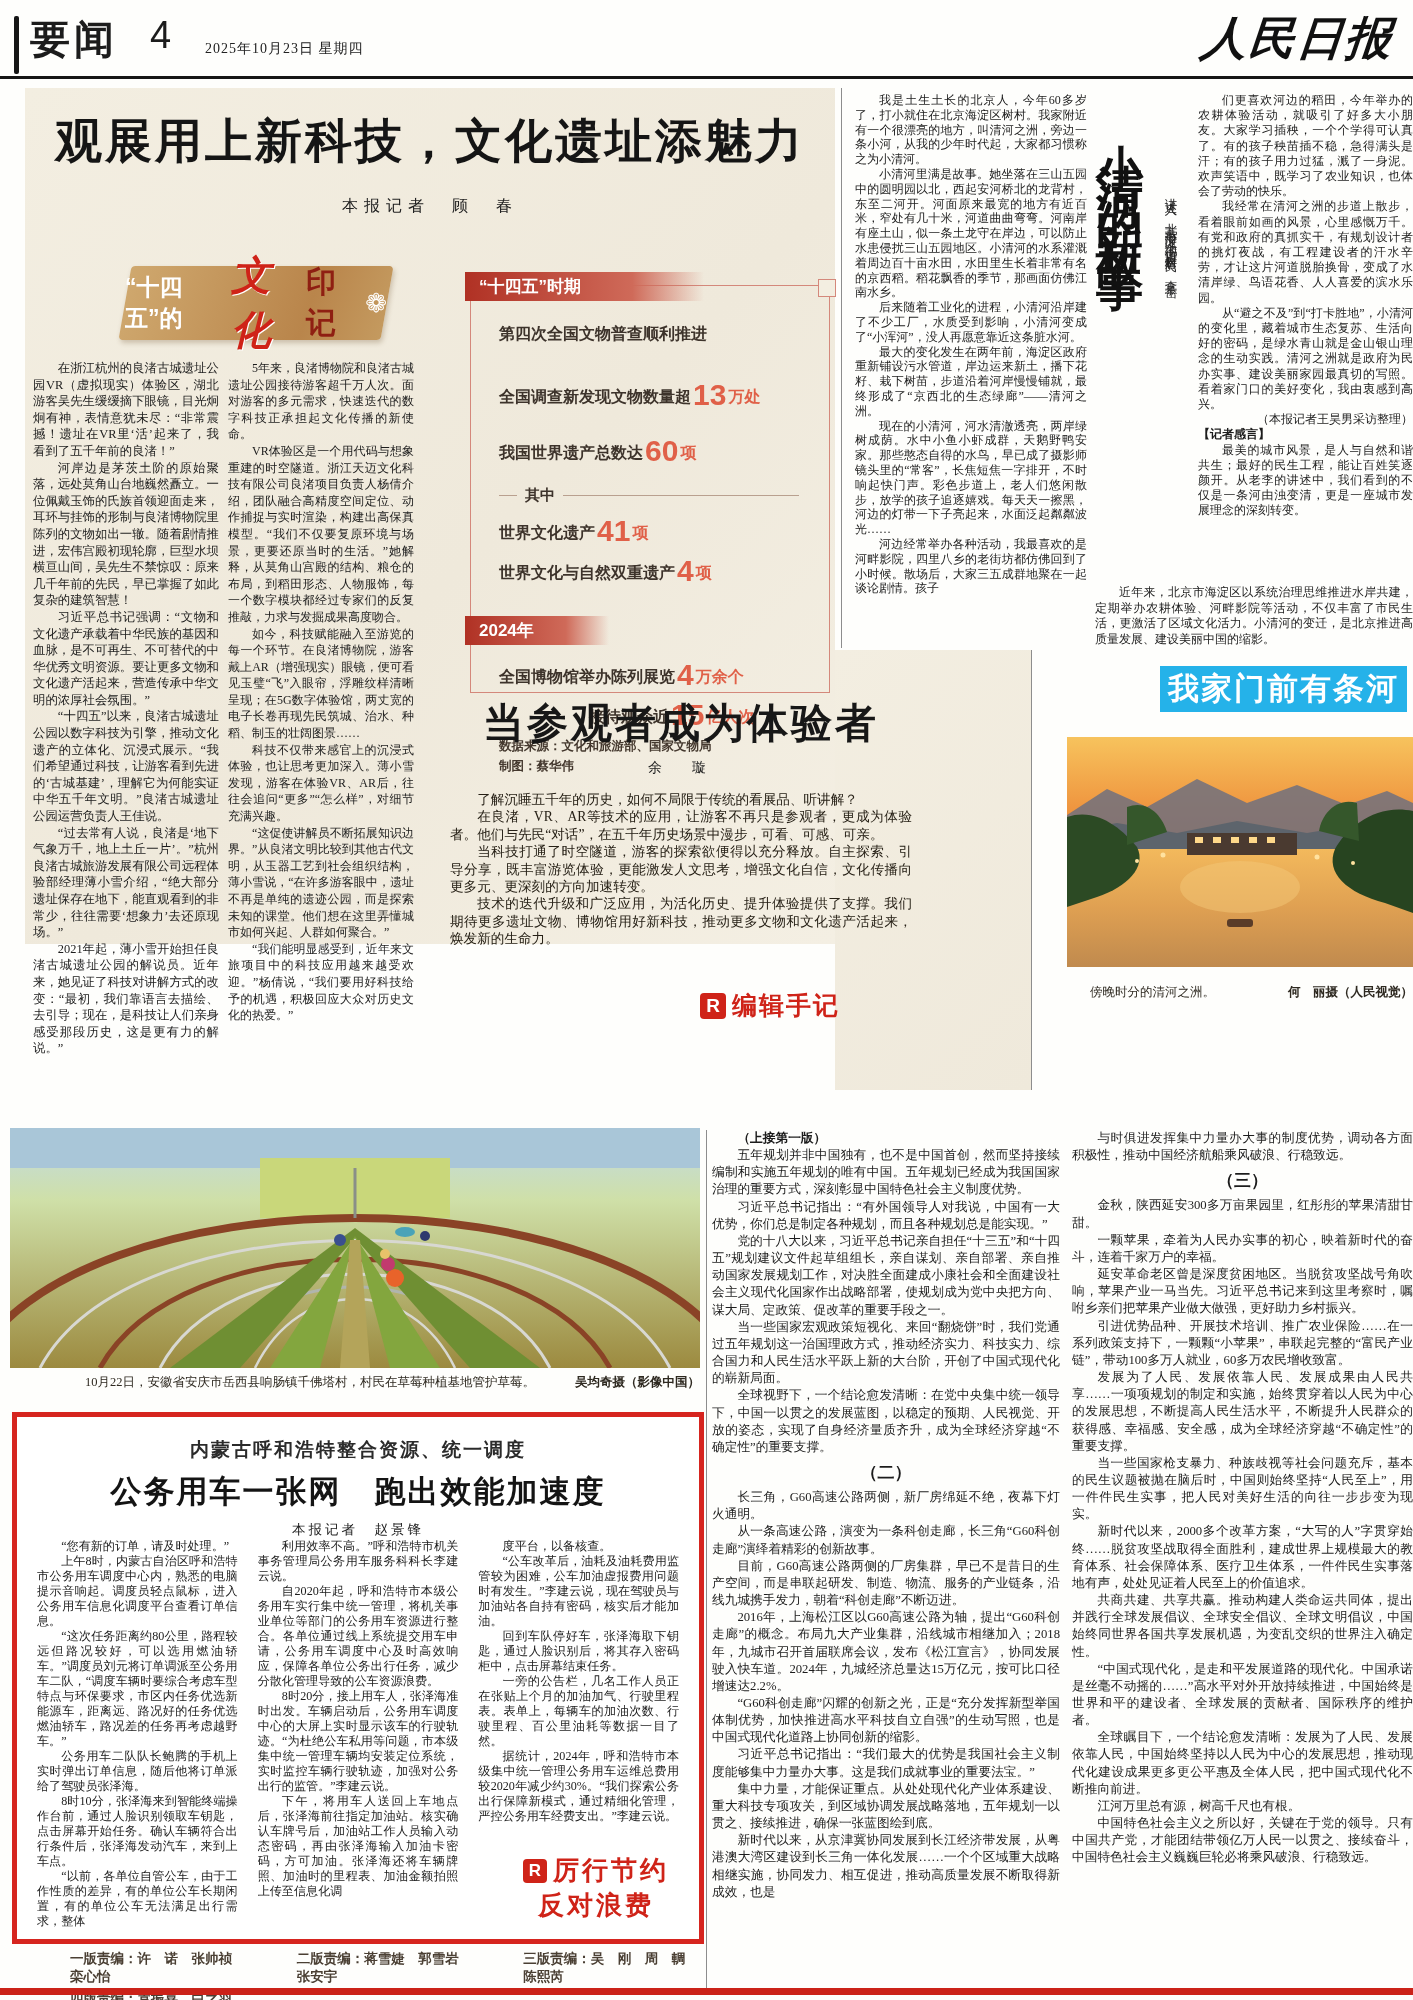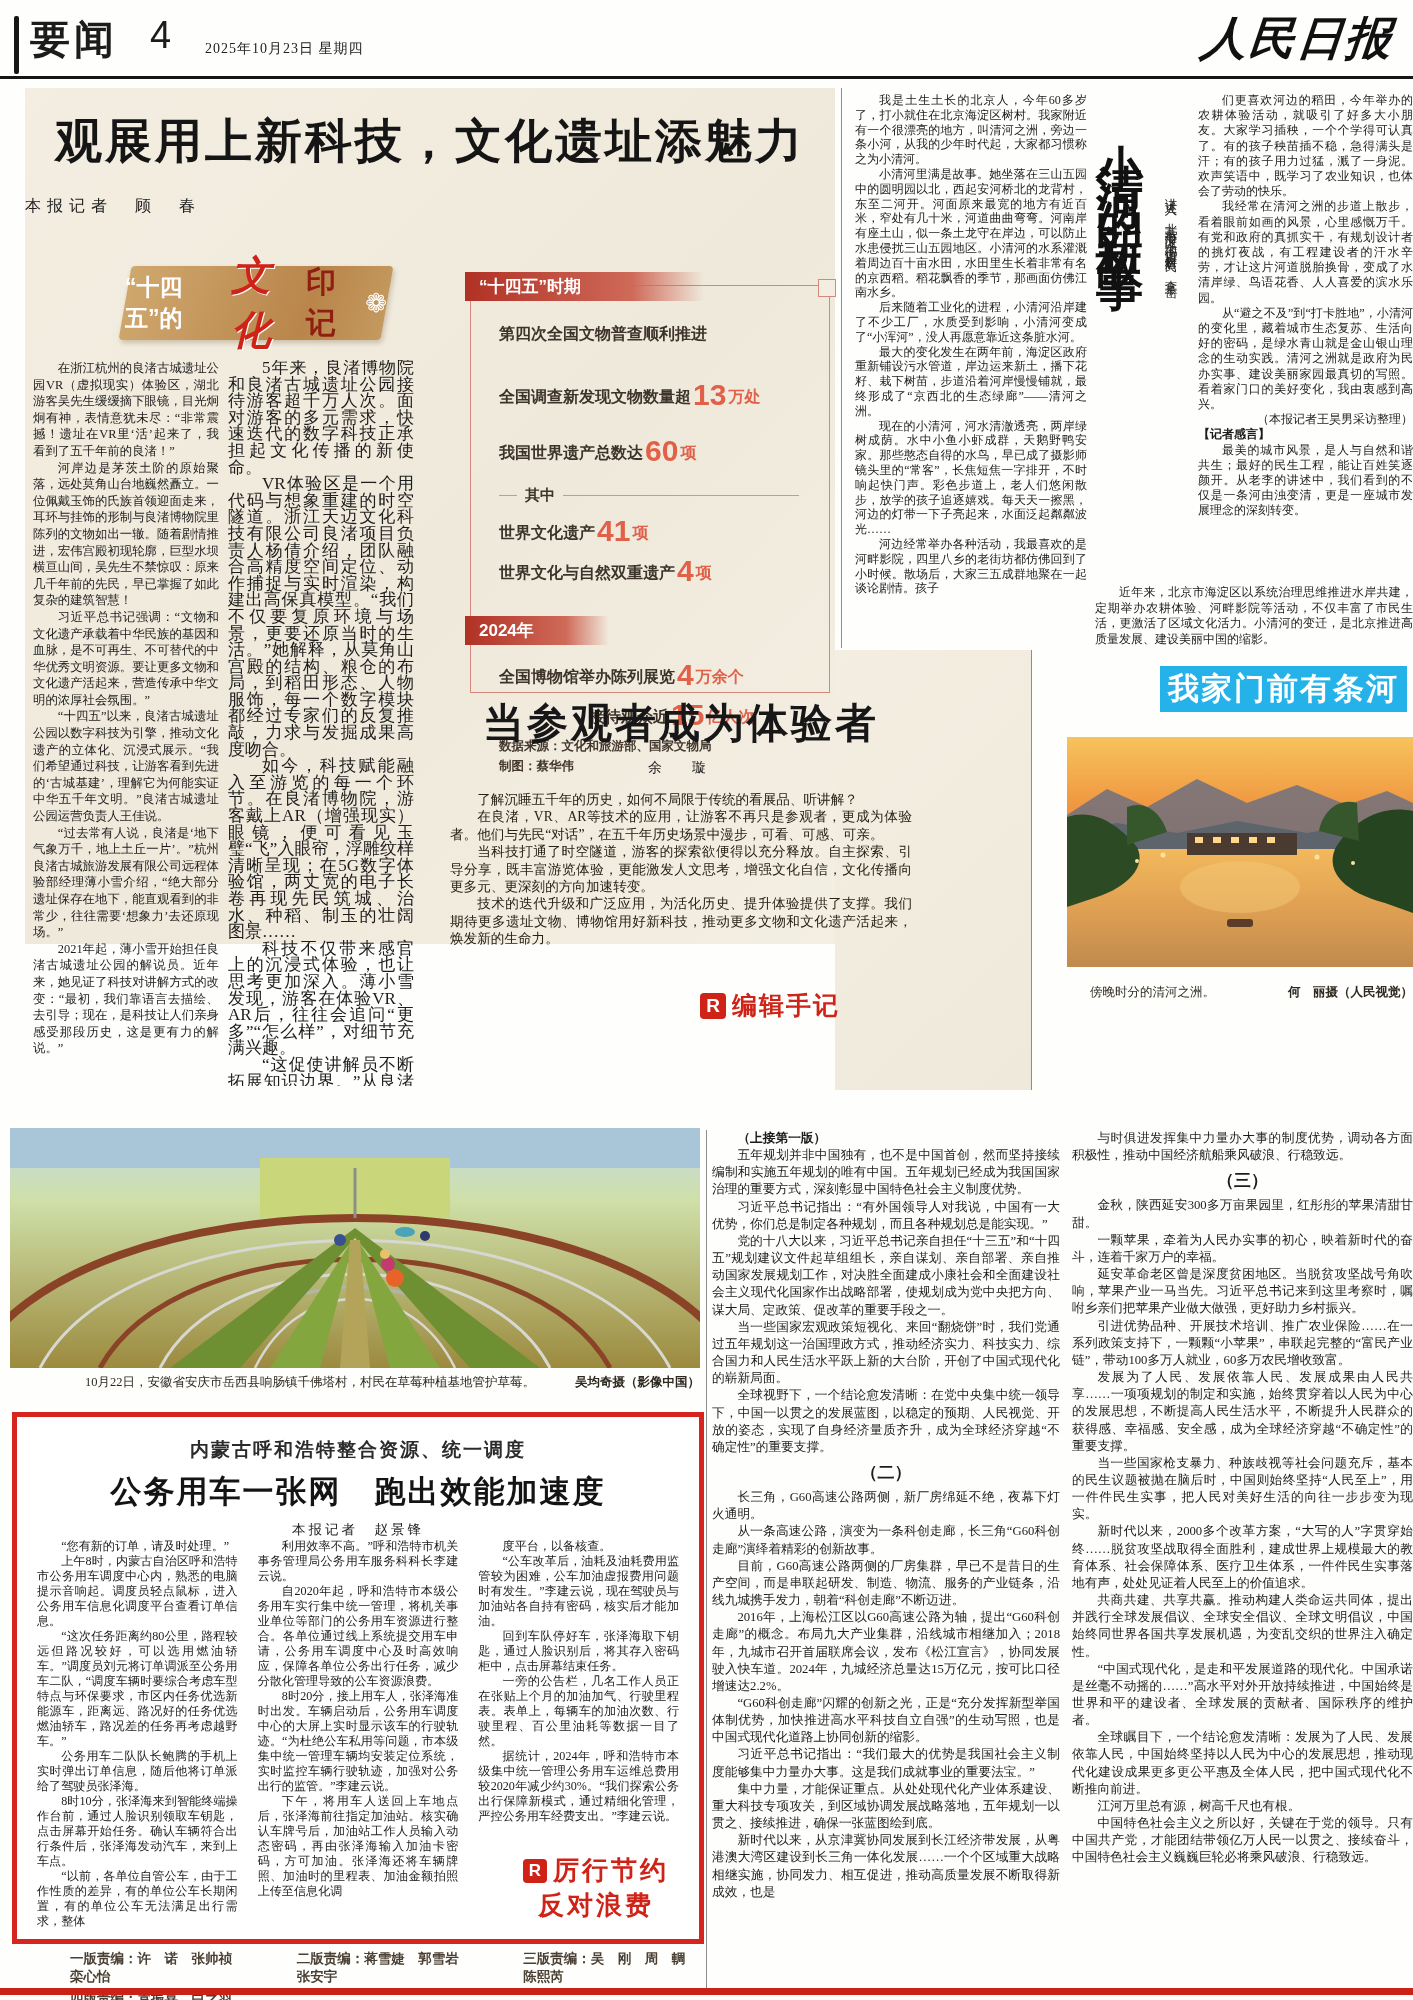--- a/index.html
+++ b/index.html
@@ -15,35 +15,35 @@
   .masthead{position:absolute;right:20px;top:8px;font-size:46px;font-weight:bold;font-style:italic;
             transform:skewX(-5deg);letter-spacing:2px;color:#111;}
   
   .mainblk{position:absolute;left:25px;top:88px;width:810px;height:856px;
            background:linear-gradient(135deg,#f3eee1 0%,#efe9db 55%,#f4efe3 100%);}
   .beige-ext{position:absolute;left:835px;top:650px;width:196px;height:440px;
            background:linear-gradient(135deg,#f3eee1,#efe9db);}
   .main-hl{position:absolute;left:0;top:22px;width:100%;text-align:center;
            font-family:"Liberation Sans","DejaVu Sans",sans-serif;font-weight:bold;font-size:47px;
            letter-spacing:3px;color:#151515;}
-  .main-by{position:absolute;left:0;top:108px;width:100%;font-size:16px;letter-spacing:6px;color:#222;}
+  .main-by{position:absolute;left:0;top:108px;width:100%;text-align:center;font-size:16px;letter-spacing:6px;color:#222;}
   .badge{position:absolute;left:100px;top:178px;width:262px;height:74px;
          background:linear-gradient(100deg,#cfa86e,#b9854b 70%,#c49a5f);
          transform:skewX(-10deg);border-radius:4px;box-shadow:2px 3px 5px rgba(90,60,20,.25);
          display:flex;align-items:center;justify-content:center;gap:4px;}
   .badge-in{transform:skewX(10deg);display:flex;align-items:center;gap:4px;}
   .badge-pre{color:#fff;font-weight:bold;font-size:23px;font-family:"Liberation Sans",sans-serif;}
   .badge-art{color:#cf2318;font-weight:bold;font-style:italic;font-size:40px;
              font-family:"Liberation Serif",serif;text-shadow:1px 1px 0 #fff;}
   .badge-suf{color:#8f1f12;font-weight:bold;font-size:30px;font-family:"Liberation Sans",sans-serif;}
   .badge-knot{color:#fff;font-size:26px;margin-left:2px;}
   .col{position:absolute;overflow:hidden;text-align:justify;}
   .col p{margin:0;text-indent:2em;}
   .lz1{left:8px;top:272px;width:186px;height:726px;font-size:12.4px;line-height:16.6px;}
-  .lz2{left:203px;top:272px;width:186px;height:726px;font-size:17px;line-height:16.6px;}
+  .lz2{left:203px;top:272px;width:186px;height:726px;font-size:12px;line-height:16.6px;}
   
   .stats{position:absolute;left:445px;top:197px;width:358px;height:406px;border:1px solid #d4887b;}
   .stats:after{content:"";position:absolute;right:-7px;top:-7px;width:16px;height:16px;border:1px solid #d4887b;background:#f3eee1;}
   .sbanner{position:absolute;left:-6px;width:225px;height:29px;line-height:29px;padding-left:14px;
            color:#fff;font-weight:bold;font-size:17px;font-family:"Liberation Sans",sans-serif;
            background:linear-gradient(90deg,#b03124,#cf6a59 70%,rgba(207,106,89,0));}
   .sb1{top:-14px;} .sb2{top:330px;width:130px;}
   .sline{position:absolute;left:28px;font-size:16px;font-weight:bold;color:#3d332b;white-space:nowrap;}
   .snum{color:#e06048;font-size:30px;font-family:"Liberation Sans",sans-serif;font-weight:bold;vertical-align:-3px;padding:0 2px;}
   .sunit{color:#e06048;font-size:16px;font-weight:bold;}

